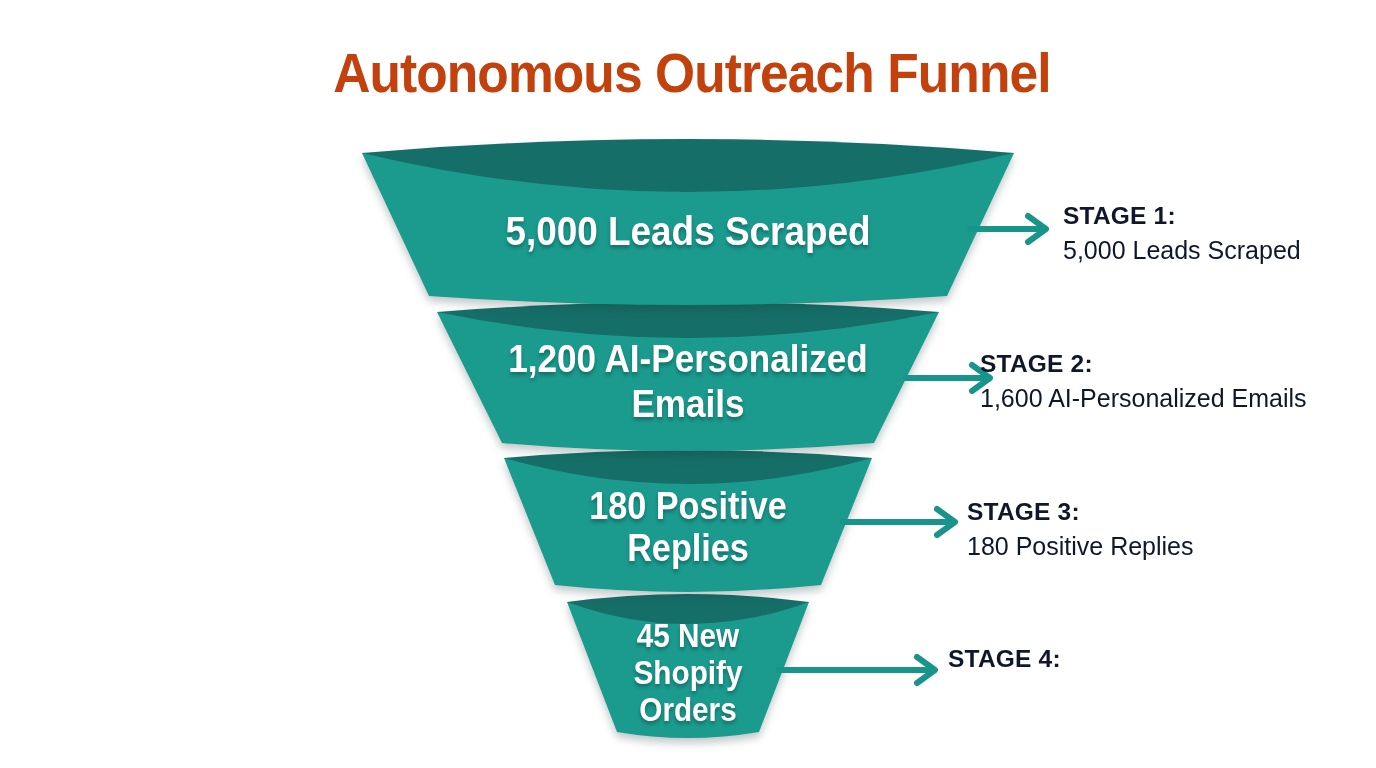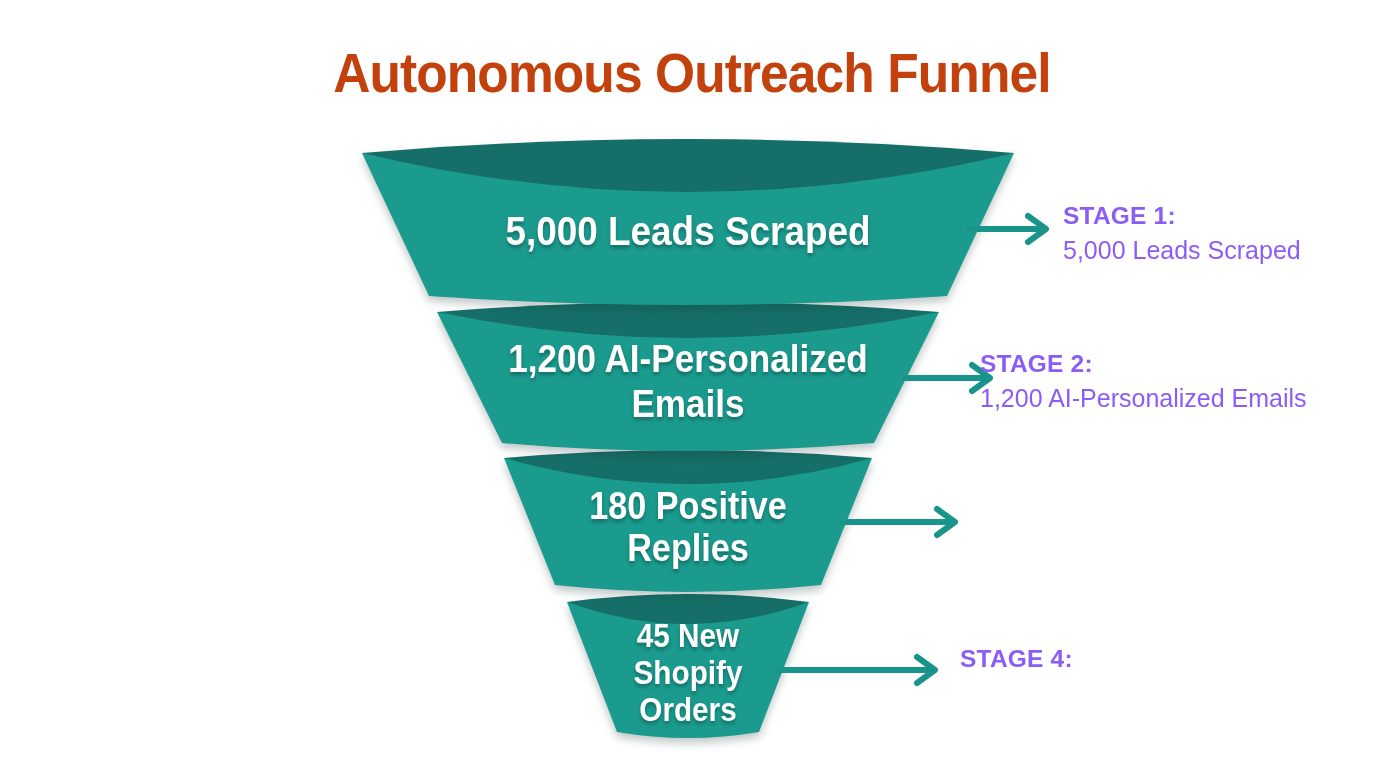--- a/index.html
+++ b/index.html
@@ -51,38 +51,38 @@
     transform: scaleX(0.9);
     transform-origin: center;
     white-space: nowrap;
   }
   .seg-label-1 { left: 362px; width: 652px; top: 208px; font-size: 41px; line-height: 46px; }
   .seg-label-2 { left: 437px; width: 502px; top: 336px; font-size: 39px; line-height: 45px; }
   .seg-label-3 { left: 504px; width: 368px; top: 485px; font-size: 38px; line-height: 42px; }
   .seg-label-4 { left: 567px; width: 242px; top: 617px; font-size: 33px; line-height: 37px; }
   .annotation {
     position: absolute;
-    color: #8b5cf6;
+    color: #0f172a;
     white-space: nowrap;
   }
   .annotation .a-title {
     font-weight: 700;
     font-size: 24.5px;
     line-height: 34px;
     letter-spacing: 0.2px;
   }
   .annotation .a-caption {
     font-weight: 400;
     font-size: 25px;
     line-height: 34px;
   }
   .annotation-1 { left: 1063px; top: 199px; }
   .annotation-2 { left: 980px; top: 347px; }
   .annotation-3 { left: 967px; top: 495px; }
-  .annotation-4 { left: 948px; top: 642px; margin-left: 12px; }
+  .annotation-4 { left: 948px; top: 642px; }
 </style>
 </head>
 <body>
 
 <div class="canvas">
 
   <h1 class="title"><span class="squeeze">Autonomous Outreach Funnel</span></h1>
 
   <svg class="funnel-svg" viewBox="0 0 1376 768" xmlns="http://www.w3.org/2000/svg">
 
@@ -140,19 +140,23 @@
     <div>Shopify</div>
     <div>Orders</div>
   </div>
 
   <div class="annotation annotation-1">
     <div class="a-title">STAGE 1:</div>
     <div class="a-caption">5,000 Leads Scraped</div>
   </div>
   <div class="annotation annotation-2">
     <div class="a-title">STAGE 2:</div>
-    <div class="a-caption">1,200 AI-Personalized Emails</div>
+    <div class="a-caption">1,600 AI-Personalized Emails</div>
+  </div>
+  <div class="annotation annotation-3">
+    <div class="a-title">STAGE 3:</div>
+    <div class="a-caption">180 Positive Replies</div>
   </div>
   <div class="annotation annotation-4">
     <div class="a-title">STAGE 4:</div>
   </div>
 
 </div>
 
 </body></html>

